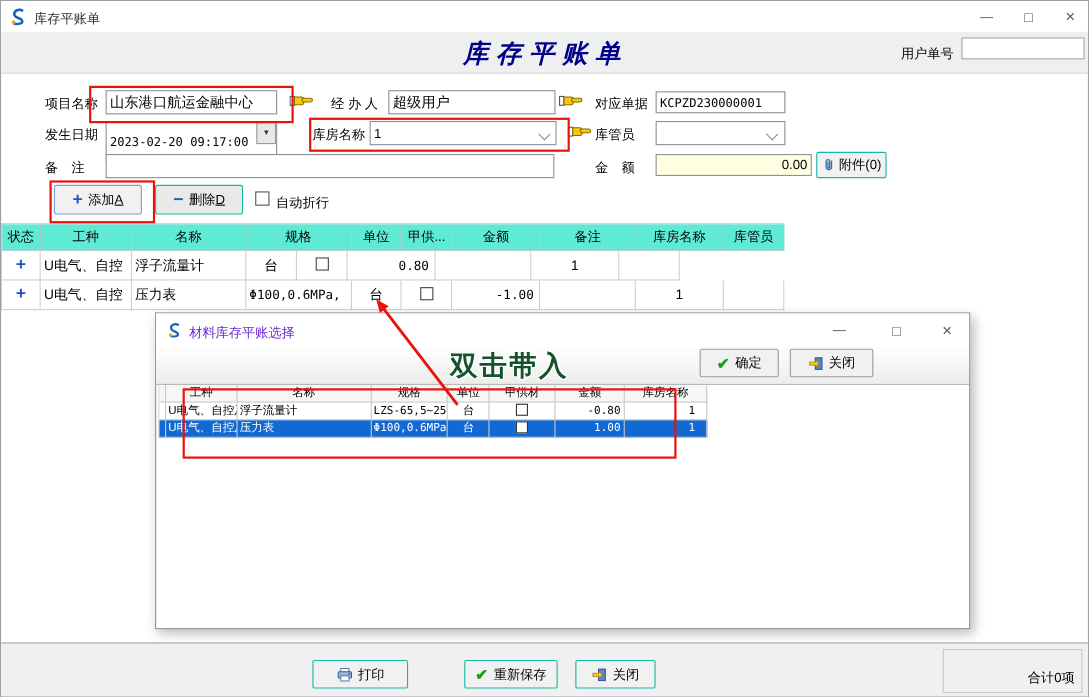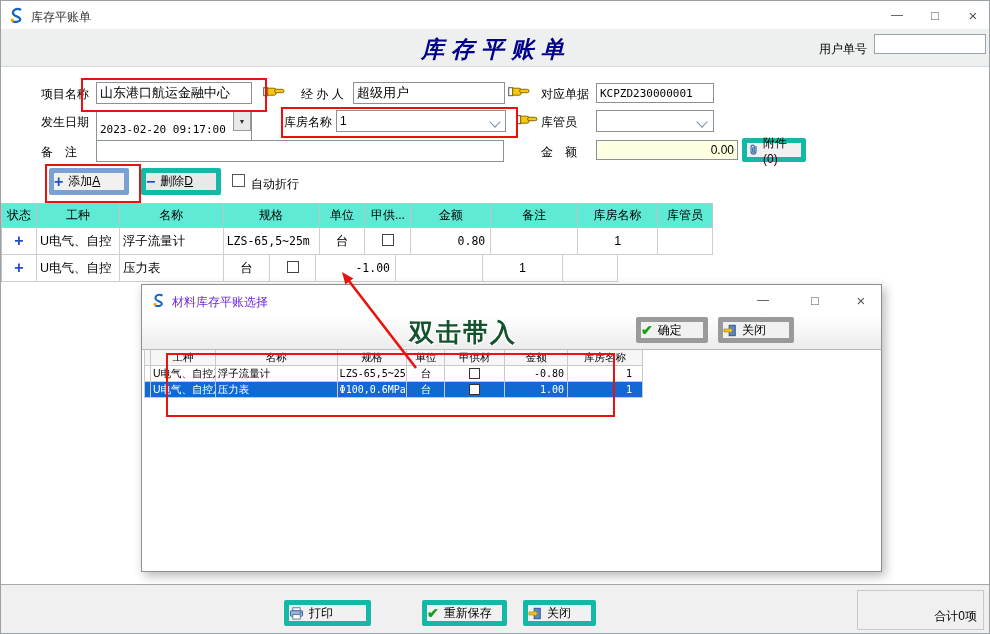--- a/index.html
+++ b/index.html
@@ -21,22 +21,22 @@
   .tin{position:absolute;box-sizing:border-box;border:1px solid #8a9199;background:#fff;
        font-size:13px;padding:0 3px;font-family:"Liberation Sans",sans-serif;outline:none;}
   .mono{font-family:"DejaVu Sans Mono",monospace;font-size:11px;}
   .combo-chev{position:absolute;width:7px;height:7px;border-right:1.4px solid #7b8fa8;
               border-bottom:1.4px solid #7b8fa8;transform:rotate(45deg);}
   .ddbtn{position:absolute;box-sizing:border-box;width:18px;height:20px;background:#e8e8e8;
          border:1px solid #9a9a9a;font-size:7px;color:#333;display:flex;align-items:center;
          justify-content:center;}
   .handicon{position:absolute;width:22px;height:15px;}
   
-  .btn{position:absolute;box-sizing:border-box;background:#f1f1f1;border:5px solid #14b8a6;
-       border-radius:2px;display:flex;align-items:center;justify-content:flex-start;gap:5px;
+  .btn{position:absolute;box-sizing:border-box;background:#f1f1f1;border:1px solid #14b8a6;
+       border-radius:2px;display:flex;align-items:center;justify-content:center;gap:5px;
        font-size:12px;cursor:default;}
   .plusglyph{color:#1f51c9;font-weight:bold;font-size:16px;line-height:14px;}
   .minusglyph{color:#1f51c9;font-weight:bold;font-size:16px;line-height:14px;}
   .checkglyph{color:#17a017;font-weight:bold;font-size:14px;line-height:14px;}
   .cbx{position:absolute;width:13px;height:13px;box-sizing:border-box;border:1px solid #555;background:#fff;}
   
   .mgrid{position:absolute;left:0;top:202px;width:712px;font-size:12.5px;border-top:1px solid #c3c3c3;border-left:1px solid #c3c3c3;box-sizing:border-box;}
   .mrow{display:flex;height:27px;line-height:26px;background:#fff;}
   .mrow.mhead{height:24px;line-height:23px;background:#5eead4;}
   .mcell{box-sizing:border-box;border-right:1px solid #cfcfcf;border-bottom:1px solid #cfcfcf;
@@ -185,32 +185,32 @@
       <div class="mcell mc5">甲供...</div>
       <div class="mcell mc6" style="text-align:center;padding-right:3px;">金额</div>
       <div class="mcell mc7" style="text-align:center;">备注</div>
       <div class="mcell mc8">库房名称</div>
       <div class="mcell mc9" style="text-align:center;">库管员</div>
     </div>
     <div class="mrow">
       <div class="mcell mc0"><span class="statusplus">+</span></div>
       <div class="mcell mc1">U电气、自控</div>
       <div class="mcell mc2">浮子流量计</div>
-      <div class="mcell mc3">LZS-65,5~25m</div>
       <div class="mcell mc4">台</div>
       <div class="mcell mc5"><span class="rowcb"></span></div>
       <div class="mcell mc6">0.80</div>
       <div class="mcell mc7"></div>
       <div class="mcell mc8">1</div>
       <div class="mcell mc9"></div>
     </div>
     <div class="mrow">
       <div class="mcell mc0"><span class="statusplus">+</span></div>
       <div class="mcell mc1">U电气、自控</div>
       <div class="mcell mc2">压力表</div>
+      <div class="mcell mc3">Φ100,0.6MPa,</div>
       <div class="mcell mc4">台</div>
       <div class="mcell mc5"><span class="rowcb"></span></div>
       <div class="mcell mc6">-1.00</div>
       <div class="mcell mc7"></div>
       <div class="mcell mc8">1</div>
       <div class="mcell mc9"></div>
     </div>
   </div>
 
   <div id="dialog" class="abs">

